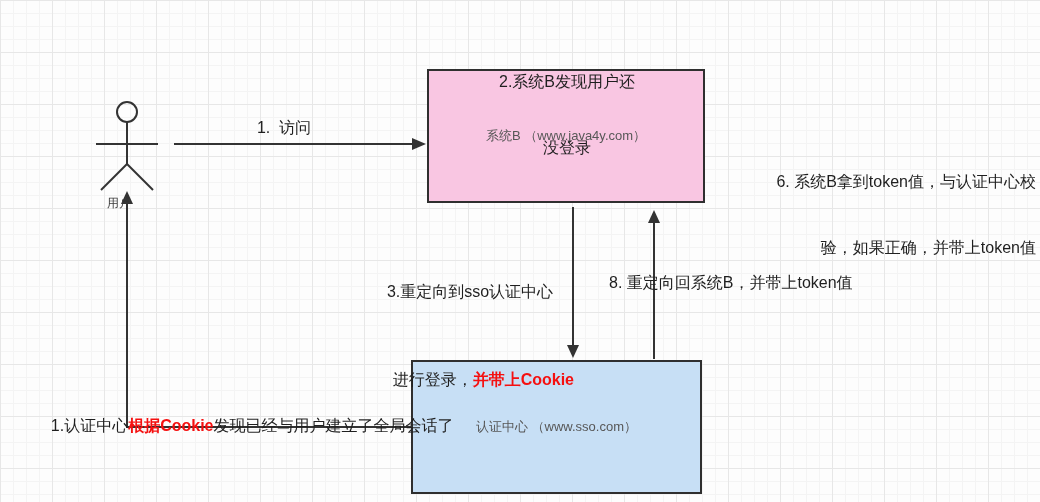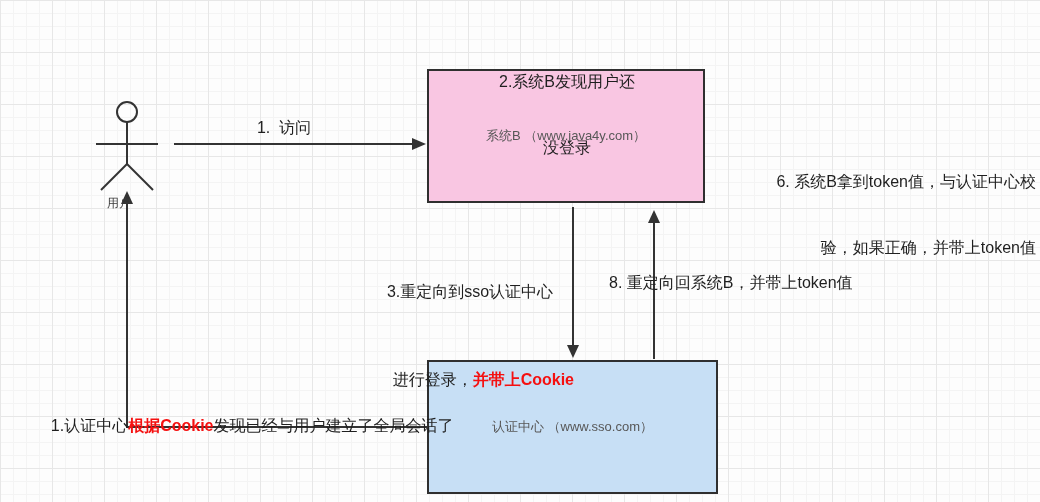--- a/index.html
+++ b/index.html
@@ -33,21 +33,21 @@
     font-size: 13px;
     color: #575757;
     white-space: pre;
     box-sizing: border-box;
   }
   .node-system-b {
     left: 427px; top: 69px; width: 278px; height: 134px;
     background: #f9c6e2;
   }
   .node-auth-center {
-    left: 427px; top: 360px; width: 291px; height: 134px;
+    left: 411px; top: 360px; width: 291px; height: 134px;
     background: #c7dff5;
   }
   .note {
     position: absolute;
     font-size: 16px;
     line-height: 22px;
     color: #1f1f1f;
     white-space: pre;
   }
   .center { text-align: center; }

